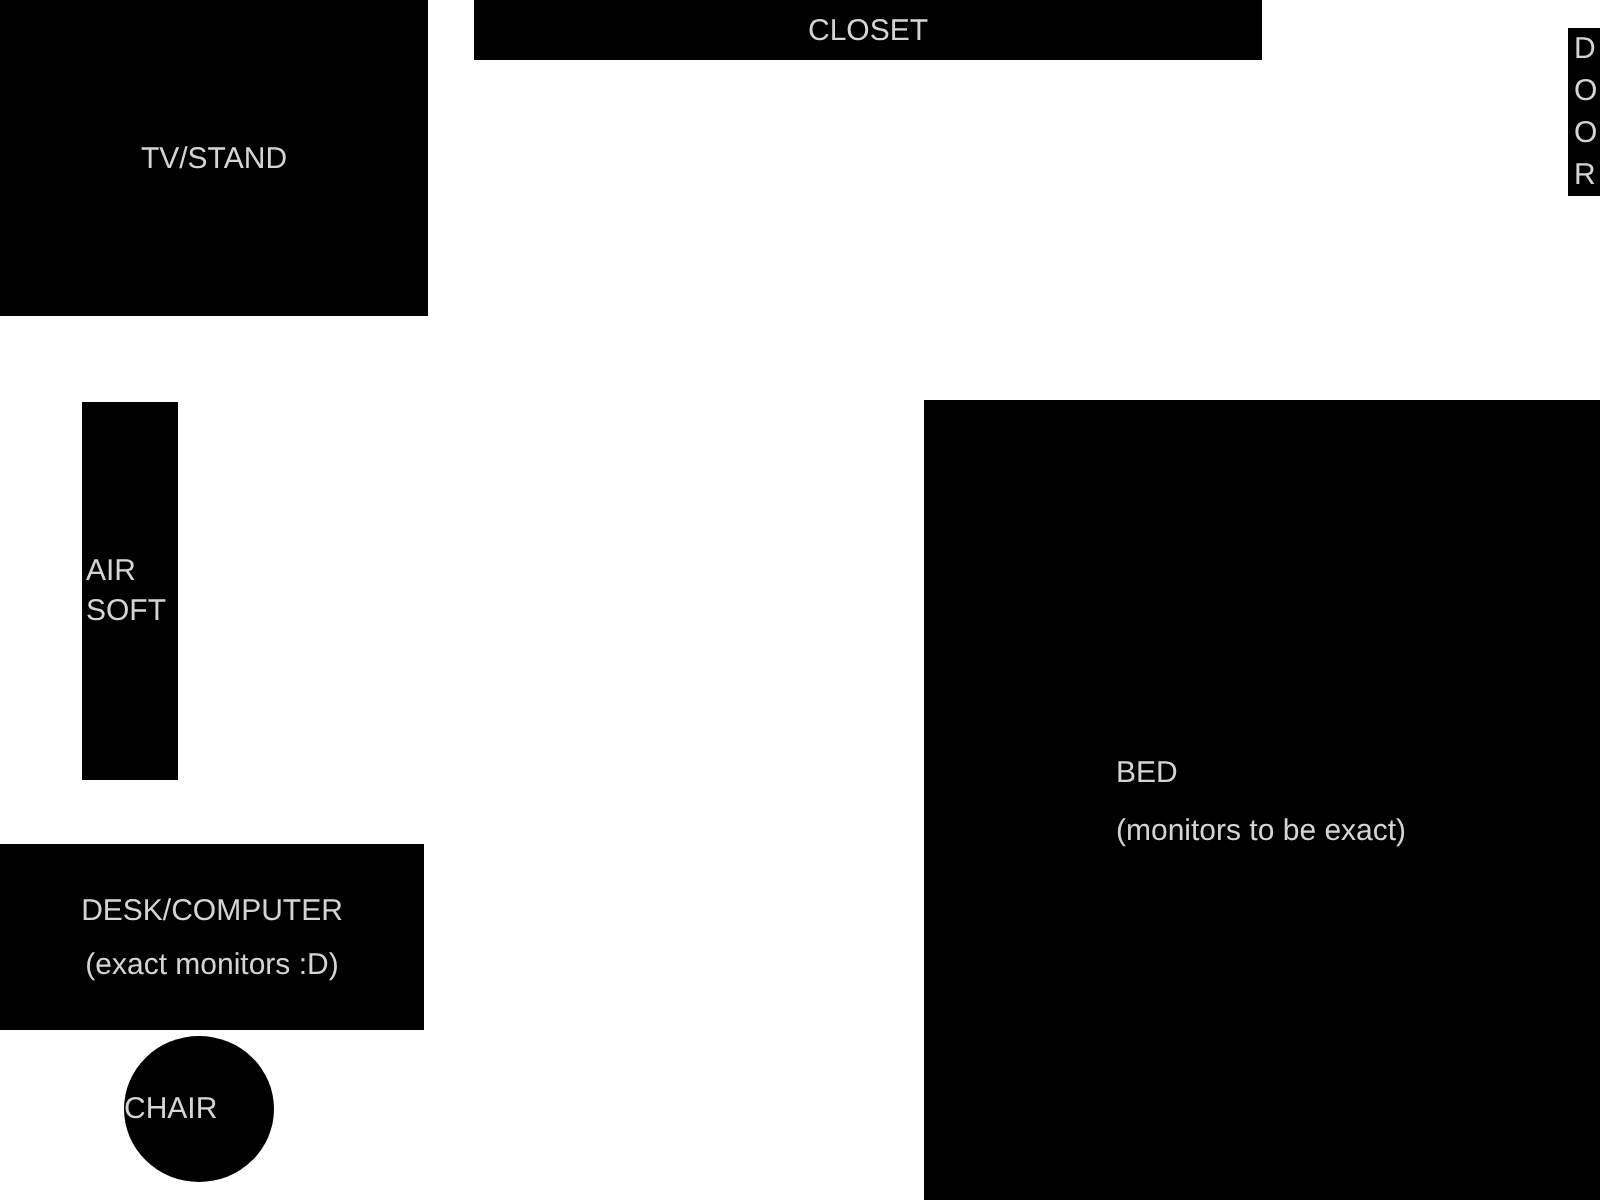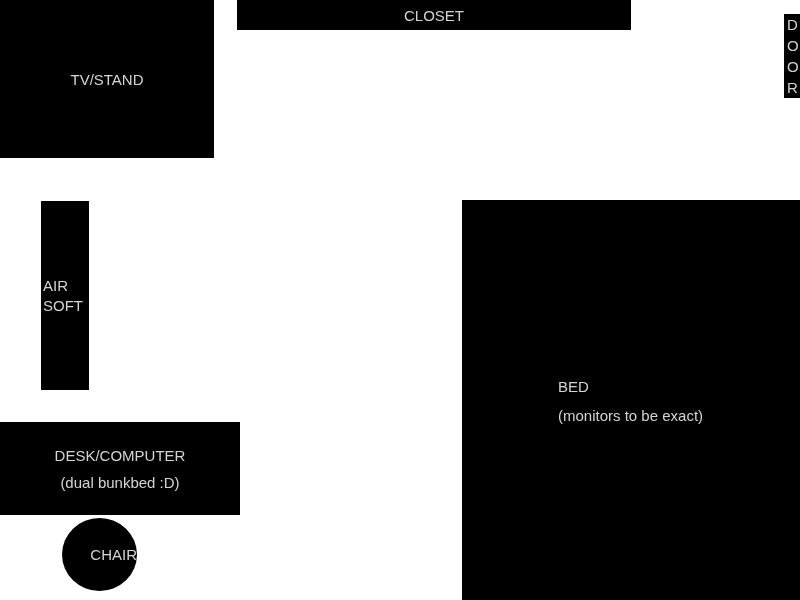--- a/index.html
+++ b/index.html
@@ -66,36 +66,36 @@
     margin-left: 41px;
   }
   #airsoft .label {
     padding-left: 2px;
     white-space: pre-line;
     line-height: 20px;
   }
   
   #desk-computer {
     left: 0px; top: 422px;
-    width: 240px; height: 93px;
+    width: 212px; height: 93px;
     display: flex;
     flex-direction: column;
     align-items: center;
     justify-content: center;
   }
   #desk-computer .line1 { margin-bottom: 12px; }
   #desk-computer .line2 { }
   
   #chair {
     left: 62px; top: 518px;
     width: 75px; height: 73px;
     border-radius: 50%;
     display: flex;
     align-items: center;
-    justify-content: flex-end;
+    justify-content: flex-start;
   }
   
   #bed {
     left: 462px; top: 200px;
     width: 338px; height: 400px;
   }
   #bed .bed-label-wrap {
     position: absolute;
     left: 96px;
     top: 179px;
@@ -123,21 +123,21 @@
     <span class="door-letter">R</span>
   </div>
 
   <div class="shape" id="airsoft">
     <span class="label">AIR
 SOFT</span>
   </div>
 
   <div class="shape" id="desk-computer">
     <span class="line1">DESK/COMPUTER</span>
-    <span class="line2">(dual bunkbed :D)</span>
+    <span class="line2">(exact monitors :D)</span>
   </div>
 
   <div class="shape" id="chair">
     <span class="label">CHAIR</span>
   </div>
 
   <div class="shape" id="bed">
     <div class="bed-label-wrap">
       <span class="line1">BED</span>
       <span class="line2">(monitors to be exact)</span>

